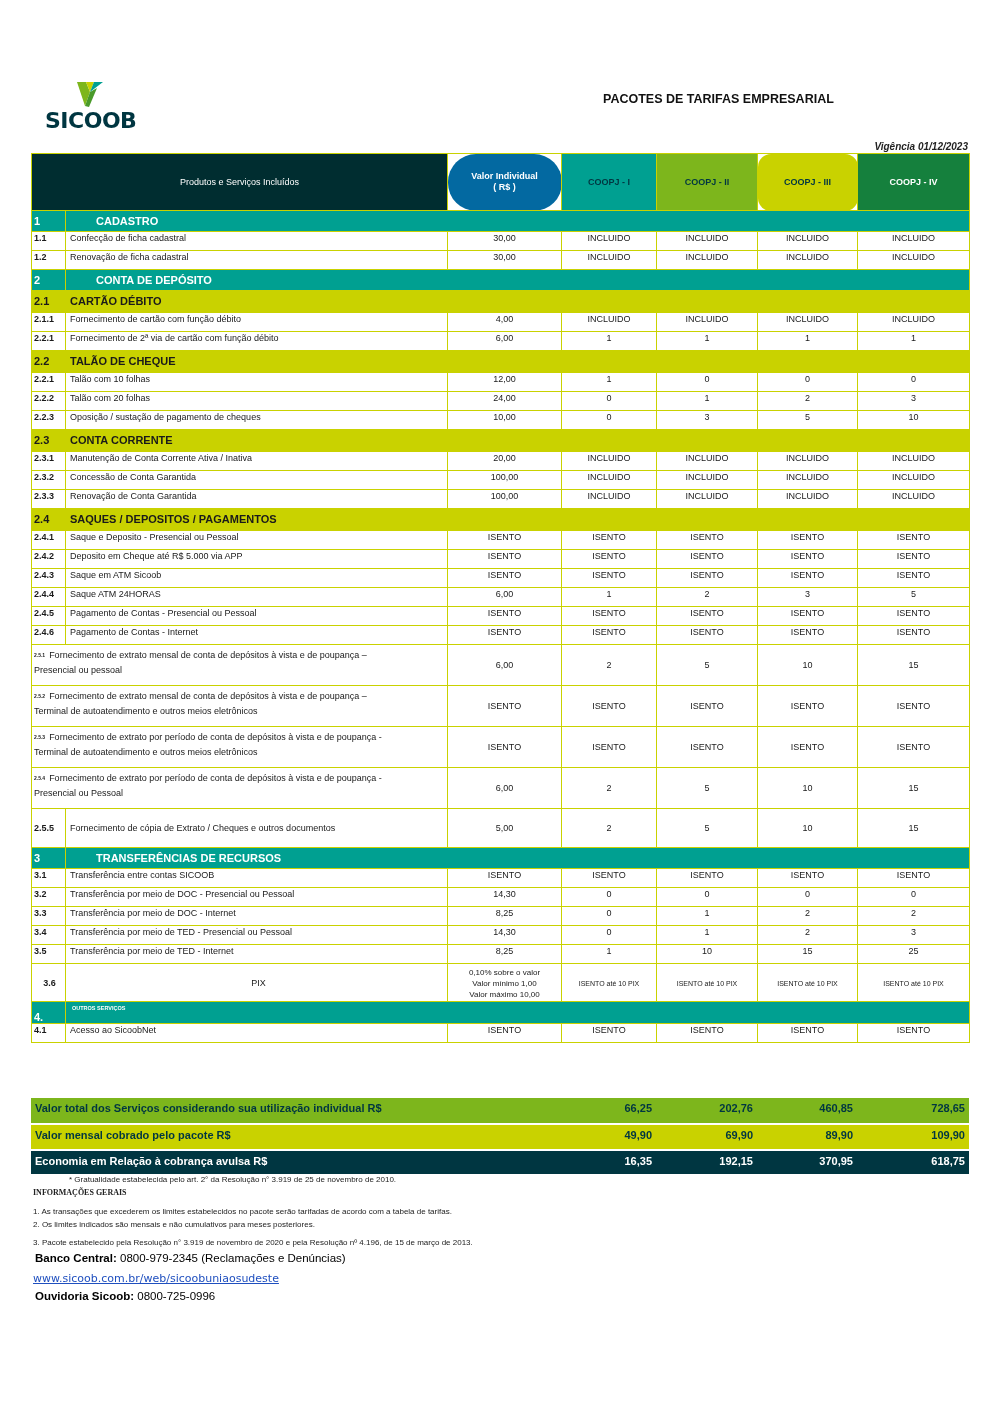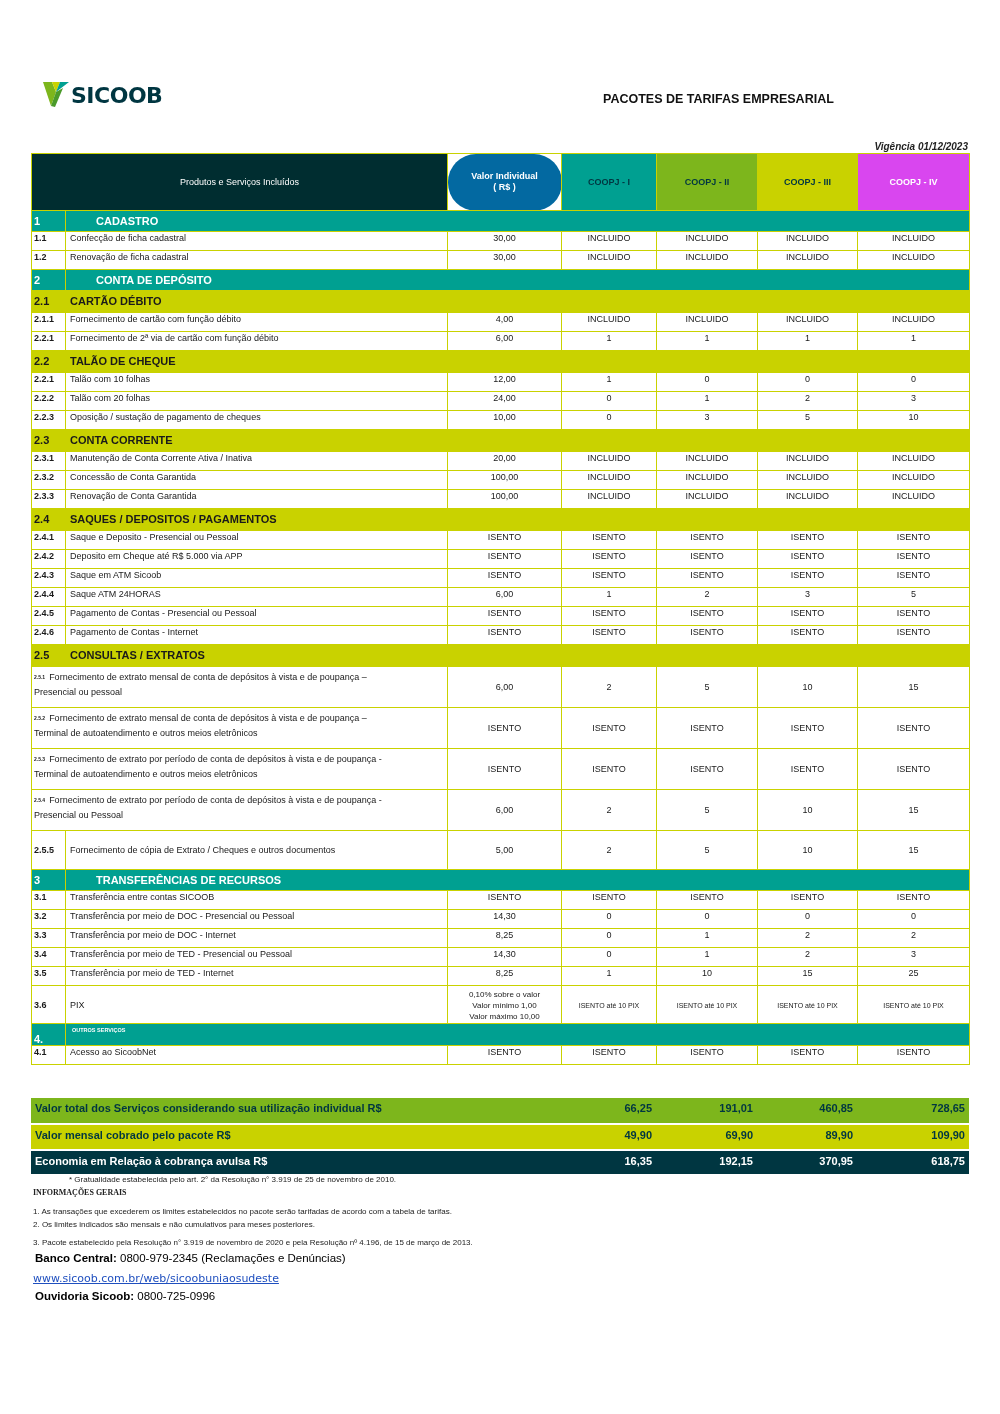--- a/index.html
+++ b/index.html
@@ -1,49 +1,49 @@
 <!DOCTYPE html>
 <html><head>
 <meta charset="utf-8">
 <style>
   html, body { margin:0; padding:0; background:#ffffff; }
   body { width:1000px; height:1414px; position:relative; font-family:"Liberation Sans", sans-serif; color:#1a1a1a; overflow:hidden; }
-  .logo { position:absolute; left:43px; top:80px; display:flex; align-items:flex-end; }
+  .logo { position:absolute; left:43px; top:80px; display:flex; align-items:center;flex-direction:column; }
   .logo svg { width:26px; height:28px; }
   .logo-text { font-family:"DejaVu Sans", sans-serif; font-weight:bold; font-size:22px; color:#003641; margin-left:2px; letter-spacing:-0.5px; }
   .doc-title { position:absolute; left:603px; top:92px; font-size:12.5px; font-weight:bold; color:#111; }
   .vigencia { position:absolute; right:32px; top:141px; font-size:10px; font-weight:bold; font-style:italic; color:#222; }
 
   table.tarifas { position:absolute; left:31px; top:153px; width:938px; border-collapse:collapse; table-layout:fixed; }
   table.tarifas td, table.tarifas th { border:1.5px solid #c9d200; padding:0; font-size:9px; line-height:11px; }
   col.c-code { width:34px; } col.c-desc { width:382px; } col.c-val { width:114px; }
   col.c-p1 { width:95px; } col.c-p2 { width:101px; } col.c-p3 { width:100px; } col.c-p4 { width:112px; }
 
   th { height:56px; font-weight:bold; }
   th.h-prod { background:#002d30; color:#fff; font-size:13.5px; font-weight:normal; }
   th.h-val { background:#0369a1; color:#fff; font-size:11px; line-height:15px;border-radius:28px; }
   th.h-p1 { background:#00a091; color:#003641; font-size:11px; }
   th.h-p2 { background:#7db61c; color:#003641; font-size:11px; }
-  th.h-p3 { background:#c9d200; color:#003641; font-size:11px; }
-  th.h-p4 { background:#d946ef; color:#fff; font-size:11px; }
+  th.h-p3 { background:#c9d200; color:#003641; font-size:11px;border-radius:13px; }
+  th.h-p4 { background:#15803d; color:#fff; font-size:11px; }
 
   tr.sec td { background:#00a091; color:#fff; font-weight:bold; font-size:11px; height:20px; }
   tr.sub td { background:#c9d200; color:#1a1a1a; font-weight:bold; font-size:11px; height:21px; }
   tr.sec td.code, tr.sub td.code { padding-left:2px; }
   tr.sec td.title { padding-left:30px; }
   tr.sub td.title { padding-left:4px; }
   tr.item td { background:#fff; height:17px; vertical-align:top; padding-top:1px; }
   tr.item td.code { font-weight:bold; font-size:9px; padding-left:2px; }
   tr.item td.desc { padding-left:4px; }
   tr.item td.num { text-align:center; }
   tr.item td.val { text-align:center; }
   tr.tall td { height:37px; vertical-align:middle; }
   tr.tall td.desc2 { padding-left:2px; vertical-align:top; padding-top:3px; line-height:15px; }
   .tiny { font-size:5px; font-weight:bold; vertical-align:top; margin-right:4px; }
-  tr.pix td { height:36px; vertical-align:middle; }
+  tr.pix td { height:36px; vertical-align:middle;text-align:center; }
   tr.pix td.val { font-size:8px; line-height:11px; }
   tr.pix td.small { font-size:7px; }
   tr.other td { background:#00a091; color:#fff; font-weight:bold; height:20px; }
   tr.other td.title { font-size:5.5px; vertical-align:top; padding-left:6px; padding-top:1px; }
   tr.other td.code { font-size:11px; vertical-align:bottom; padding-left:2px; }
 
   table.totals { position:absolute; left:31px; top:1098px; width:938px; border-collapse:collapse; table-layout:fixed; }
   table.totals td { font-size:11px; font-weight:bold; padding:0 4px; vertical-align:top; padding-top:4px; }
   table.totals tr.t1 td { background:#7db61c; color:#003641; height:21px; }
   table.totals tr.t2 td { background:#c9d200; color:#003641; height:20px; }
@@ -256,24 +256,20 @@
       </tr>
     <tr class="item">
         <td class="code">2.4.6</td>
         <td class="desc">Pagamento de Contas - Internet</td>
         <td class="val">ISENTO</td>
         <td class="num">ISENTO</td>
         <td class="num">ISENTO</td>
         <td class="num">ISENTO</td>
         <td class="num">ISENTO</td>
       </tr>
-    <tr class="sub">
-      <td class="code">2.5</td>
-      <td class="title" colspan="6">CONSULTAS / EXTRATOS</td>
-    </tr>
     <tr class="item tall">
         <td class="desc2" colspan="2"><span class="tiny">2.5.1</span><span>Fornecimento de extrato mensal de conta de depósitos à vista e de poupança –</span><br><span>Presencial ou pessoal</span></td>
         <td class="val">6,00</td>
         <td class="num">2</td>
         <td class="num">5</td>
         <td class="num">10</td>
         <td class="num">15</td>
       </tr>
     <tr class="item tall">
         <td class="desc2" colspan="2"><span class="tiny">2.5.2</span><span>Fornecimento de extrato mensal de conta de depósitos à vista e de poupança –</span><br><span>Terminal de autoatendimento e outros meios eletrônicos</span></td>
@@ -387,21 +383,21 @@
       <col class="t-label">
       <col class="t-a1">
       <col class="t-a2">
       <col class="t-a3">
       <col class="t-a4">
     </colgroup>
   <tbody>
       <tr class="t1">
     <td>Valor total dos Serviços considerando sua utilização individual R$</td>
     <td class="amt">66,25</td>
-    <td class="amt">191,01</td>
+    <td class="amt">202,76</td>
     <td class="amt">460,85</td>
     <td class="amt">728,65</td>
   </tr>
   <tr class="gap">
         <td colspan="5"></td>
       </tr>
   <tr class="t2">
     <td>Valor mensal cobrado pelo pacote R$</td>
     <td class="amt">49,90</td>
     <td class="amt">69,90</td>

